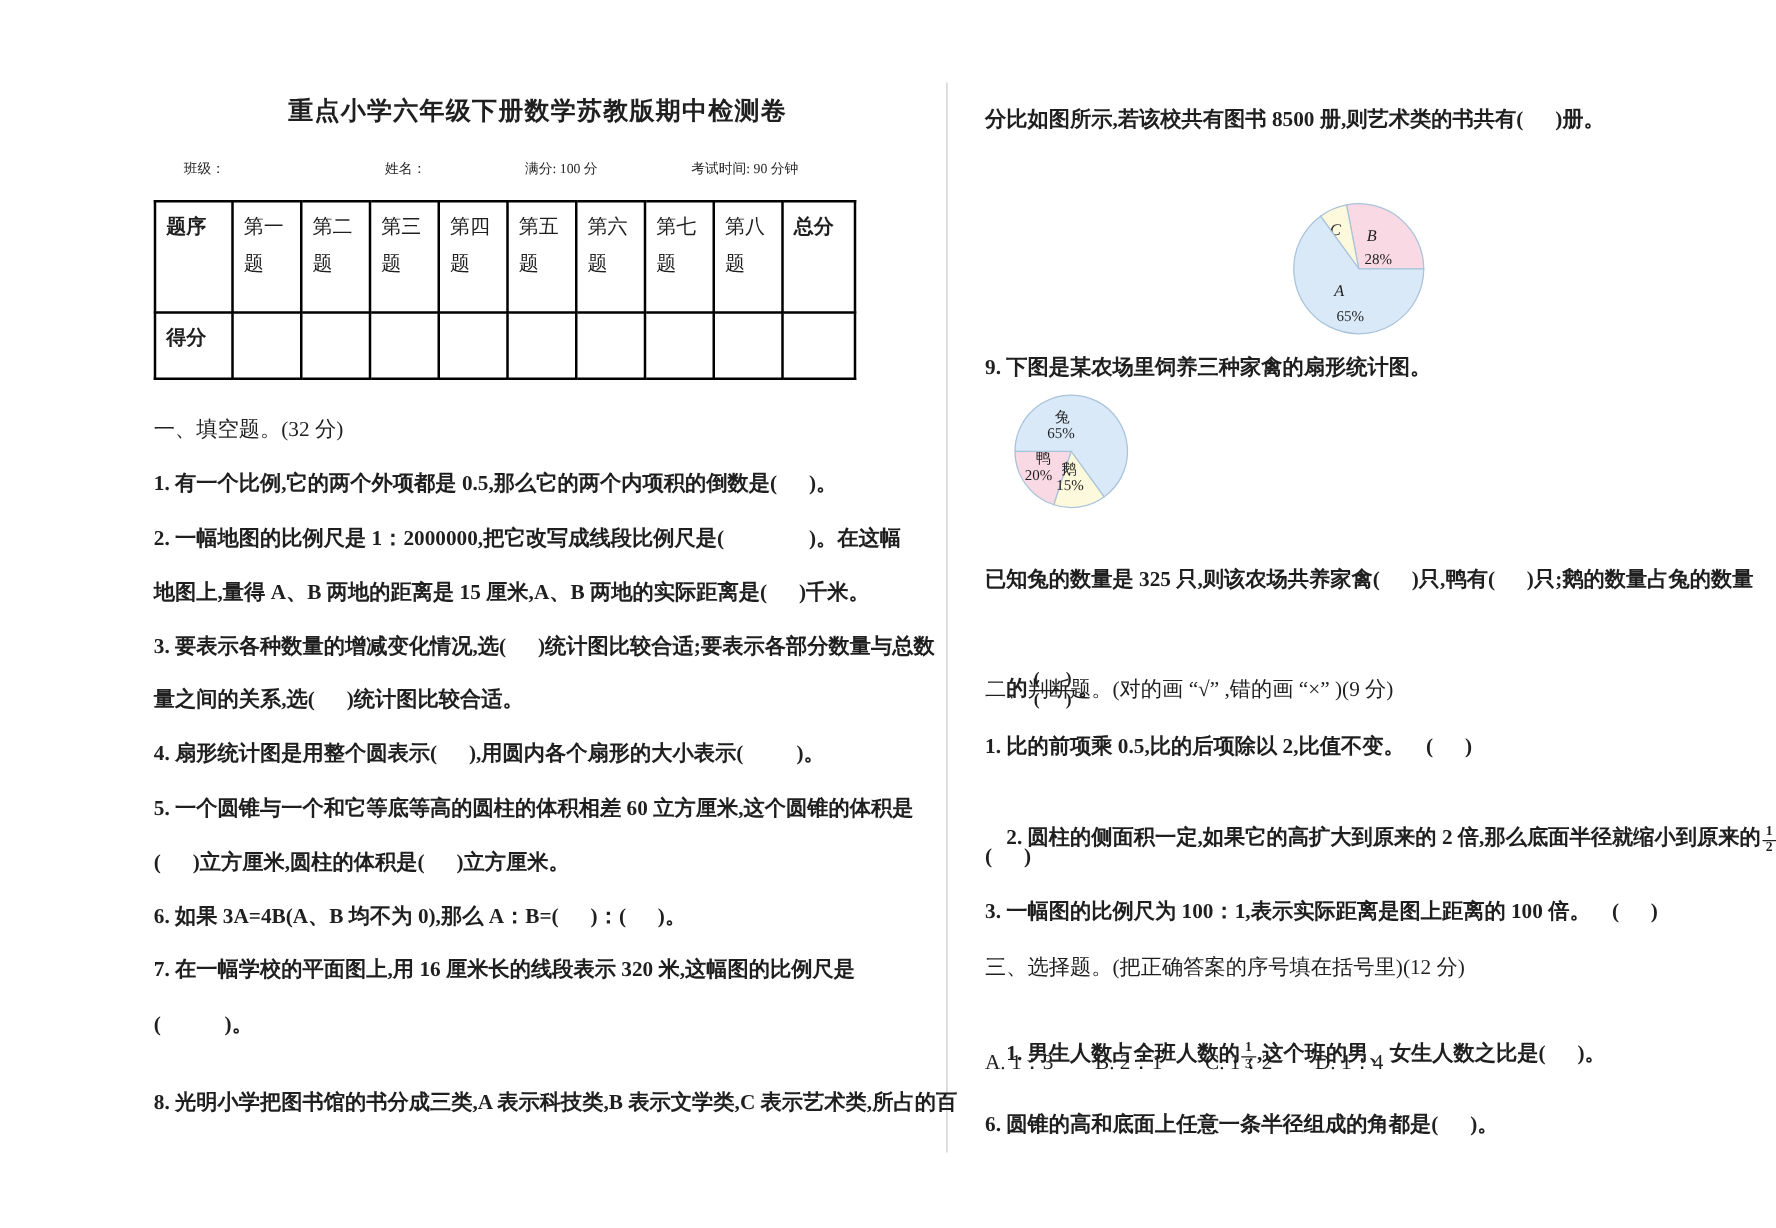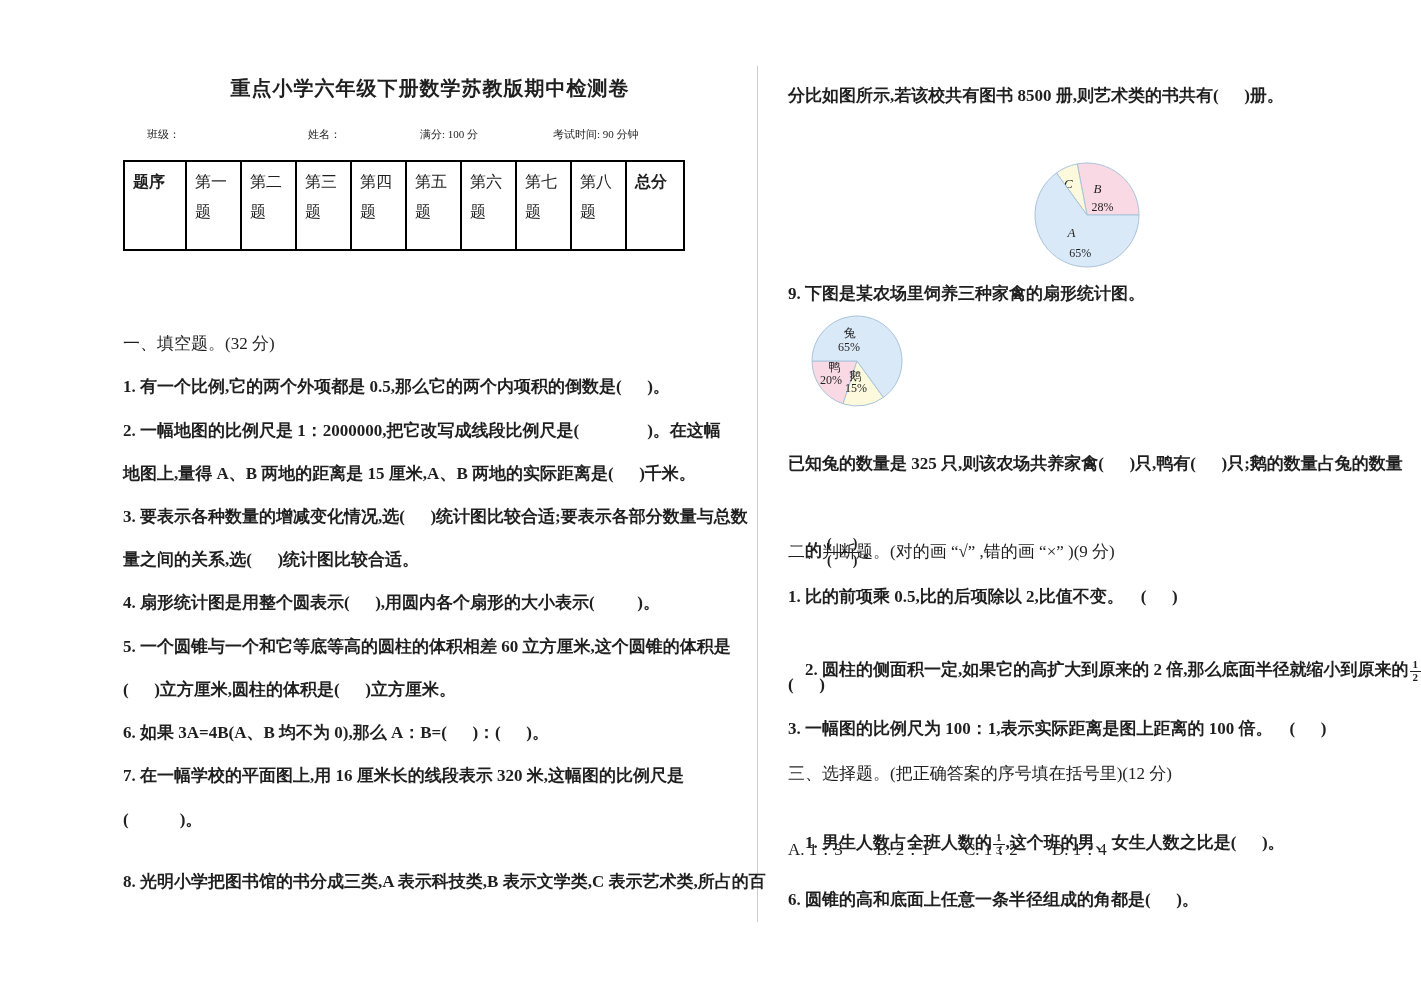--- a/index.html
+++ b/index.html
@@ -58,20 +58,32 @@
       <td class="hd">题序</td>
       <td>第一题</td>
       <td>第二题</td>
       <td>第三题</td>
       <td>第四题</td>
       <td>第五题</td>
       <td>第六题</td>
       <td>第七题</td>
       <td>第八题</td>
       <td class="hd">总分</td>
+    </tr>
+    <tr class="r2">
+      <td class="hd">得分</td>
+      <td></td>
+      <td></td>
+      <td></td>
+      <td></td>
+      <td></td>
+      <td></td>
+      <td></td>
+      <td></td>
+      <td></td>
     </tr>
   </tbody>
     </table>
 
   <div class="abs line section" style="left:123px;top:330px;">一、填空题。(32 分)</div>
   <div class="abs line q" style="left:123px;top:373px;">1. 有一个比例,它的两个外项都是 0.5,那么它的两个内项积的倒数是(      )。</div>
   <div class="abs line q" style="left:123px;top:417px;">2. 一幅地图的比例尺是 1：2000000,把它改写成线段比例尺是(                )。在这幅</div>
   <div class="abs line q" style="left:123px;top:460px;">地图上,量得 A、B 两地的距离是 15 厘米,A、B 两地的实际距离是(      )千米。</div>
   <div class="abs line q" style="left:123px;top:503px;">3. 要表示各种数量的增减变化情况,选(      )统计图比较合适;要表示各部分数量与总数</div>
   <div class="abs line q" style="left:123px;top:546px;">量之间的关系,选(      )统计图比较合适。</div>

